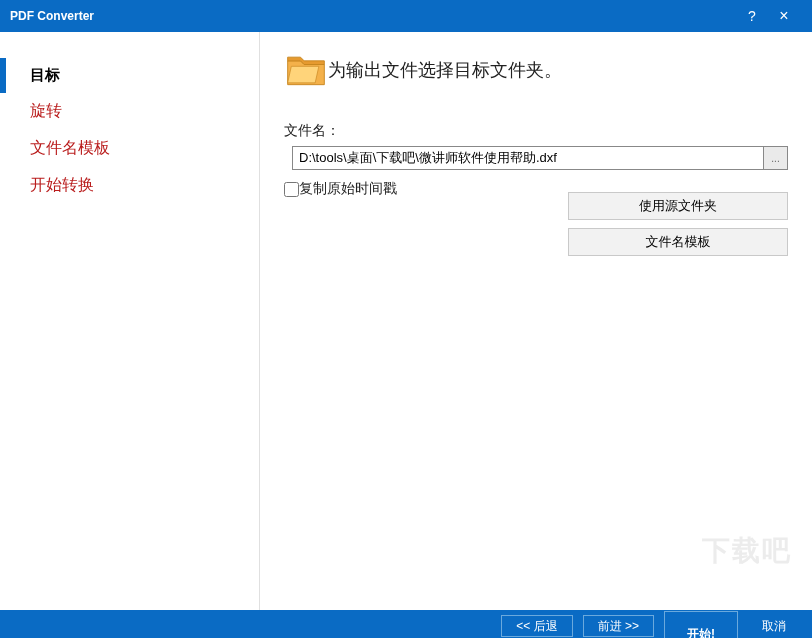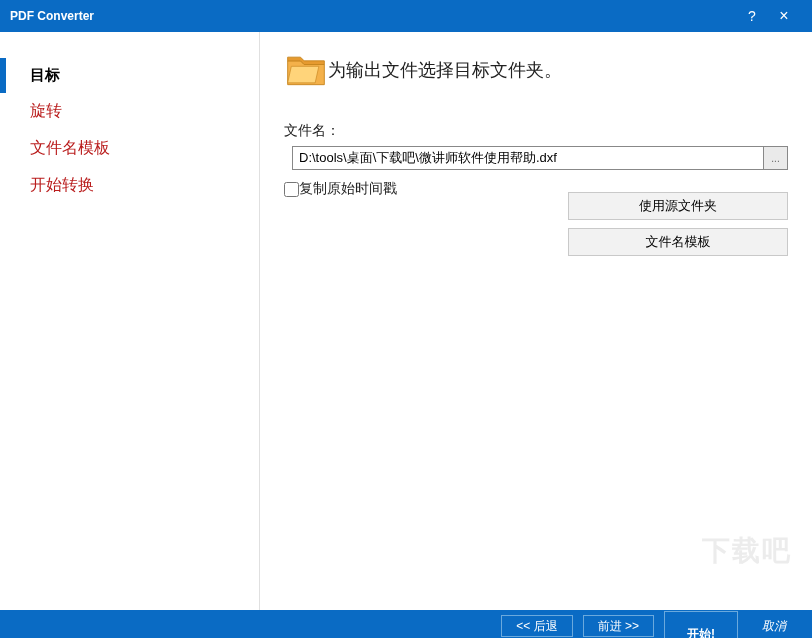--- a/index.html
+++ b/index.html
@@ -159,21 +159,20 @@
       font-size: 12px;
       cursor: pointer;
     }
     .footer-btn.primary {
       font-weight: bold;
       padding: 14px 22px;
     }
     .footer-btn.cancel {
       border: none;
       background: transparent;
-      font-style: italic;
     }
     .watermark {
       position: absolute;
       right: 20px;
       bottom: 40px;
       font-size: 28px;
       color: rgba(180,180,180,0.25);
       font-weight: bold;
       pointer-events: none;
       letter-spacing: 2px;

